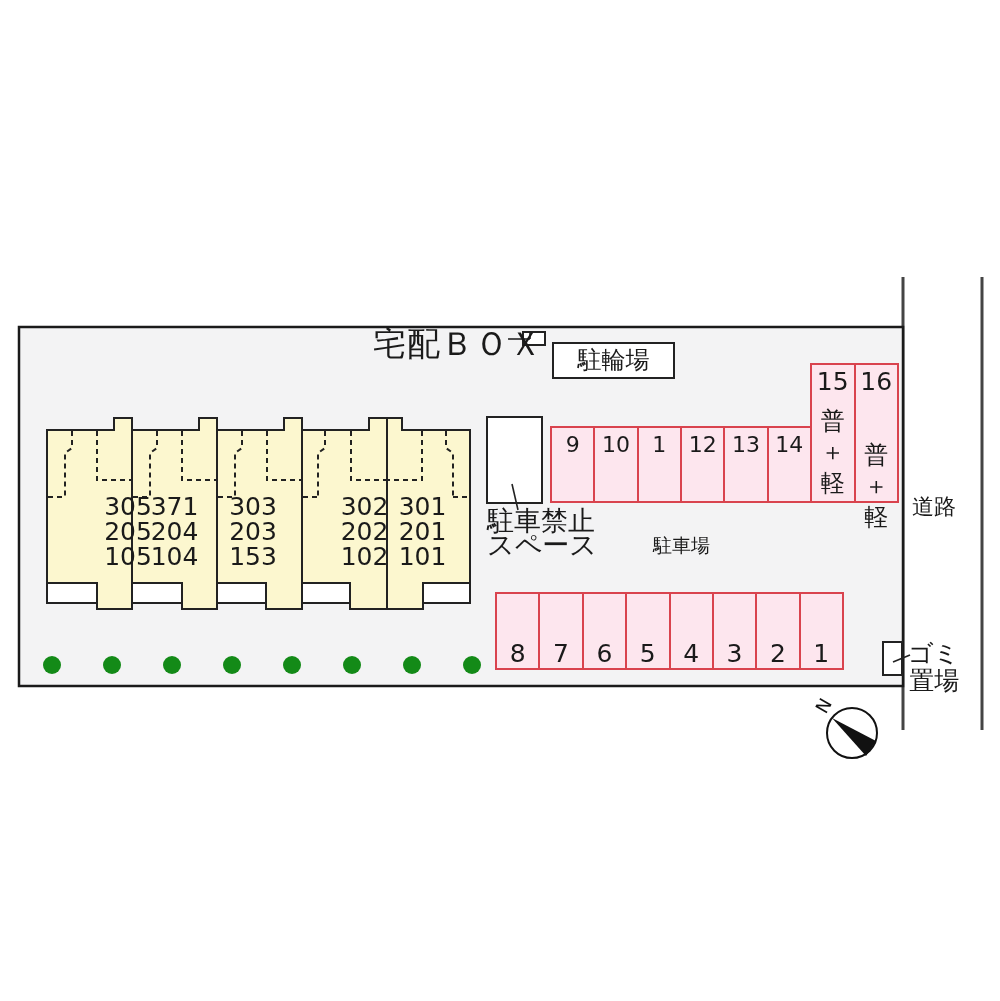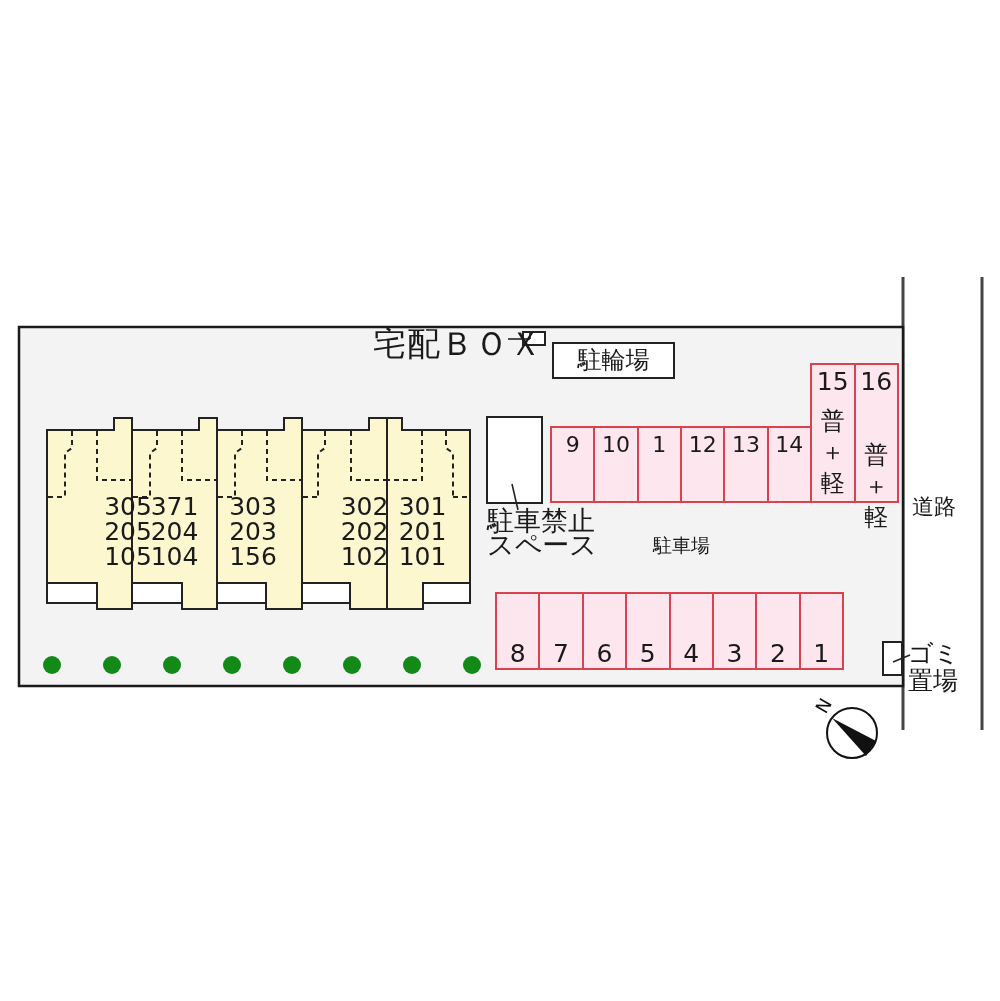--- a/index.html
+++ b/index.html
@@ -110,21 +110,21 @@
   <div>105</div>
 </div>
 <div class="unit-label" style="left:132px;width:85px;">
   <div>371</div>
   <div>204</div>
   <div>104</div>
 </div>
 <div class="unit-label" style="left:217px;width:72px;">
   <div>303</div>
   <div>203</div>
-  <div>156</div>
+  <div>153</div>
 </div>
 <div class="unit-label" style="left:302px;width:85px;margin-left:20px;">
   <div>302</div>
   <div>202</div>
   <div>102</div>
 </div>
 <div class="unit-label" style="left:380px;width:85px;">
   <div>301</div>
   <div>201</div>
   <div>101</div>
@@ -203,16 +203,16 @@
 
 <div class="label" style="left:487px;top:509px;font-size:27px;line-height:24px;">
   <div>駐車禁止</div>
   <div>スペース</div>
 </div>
 
 <div class="label" style="left:653px;top:530px;font-size:19px;line-height:30px;">駐車場</div>
 
 <div class="label" style="left:912px;top:492px;font-size:22px;line-height:30px;">道路</div>
 
-<div class="label" style="left:908px;top:640px;font-size:25px;line-height:27px;">
+<div class="label" style="left:908px;top:640px;font-size:25px;line-height:27px;text-align:right;">
   <div>ゴミ</div>
   <div>置場</div>
 </div>
 
 </body></html>

